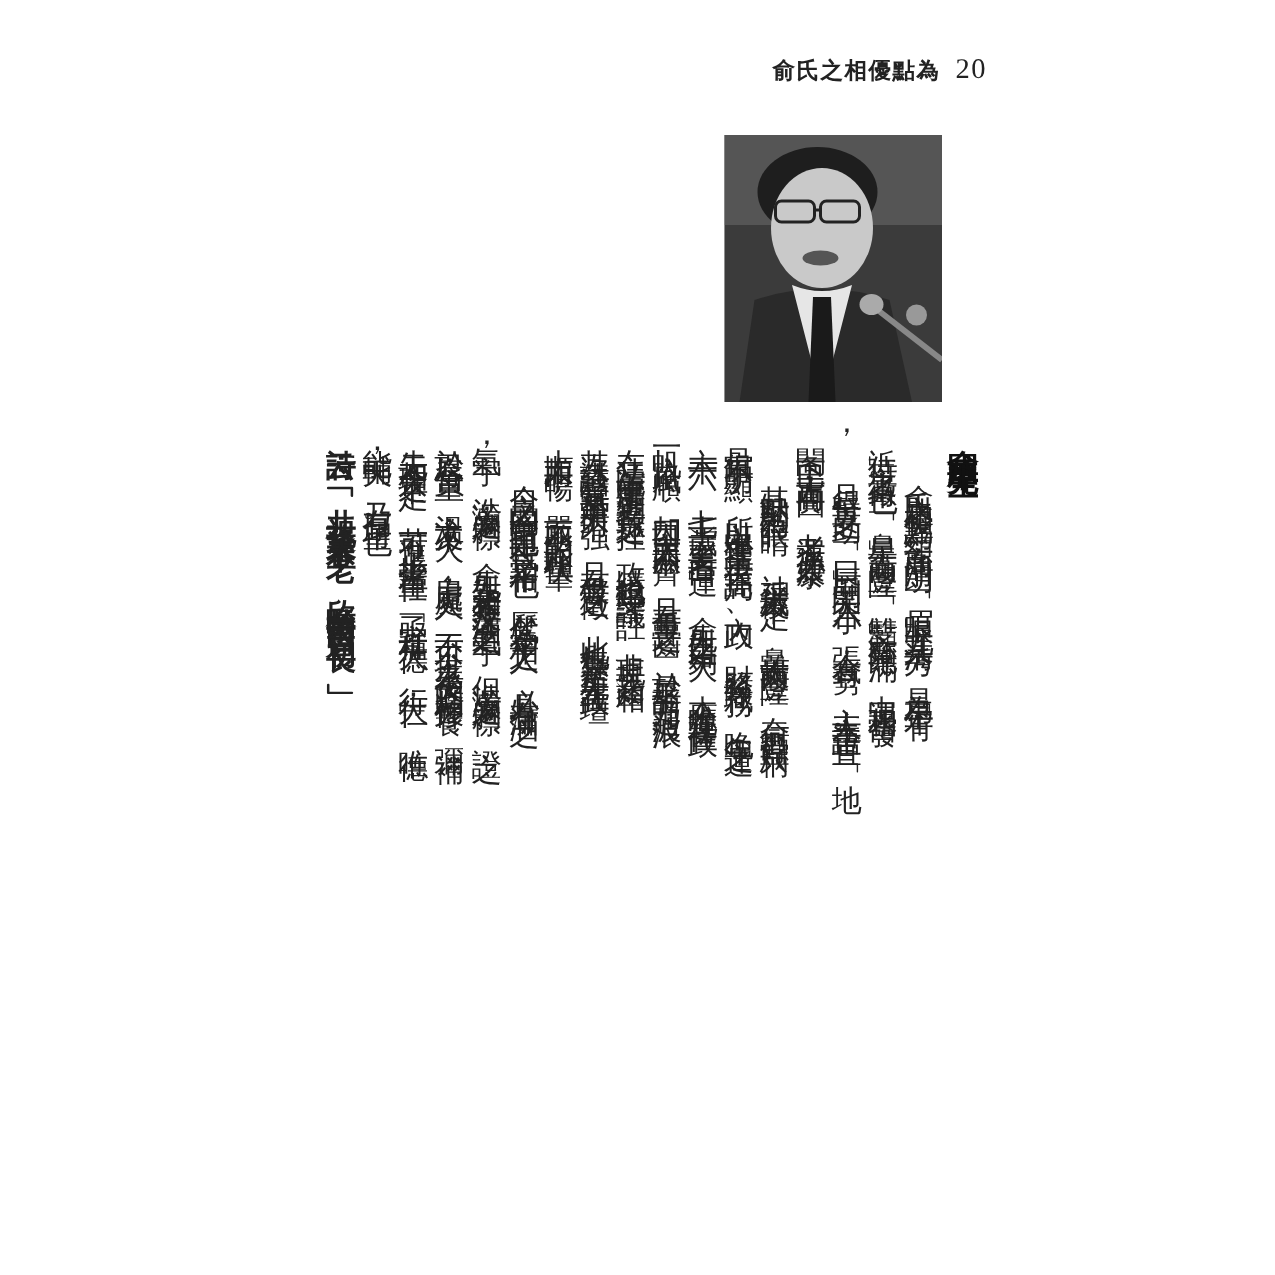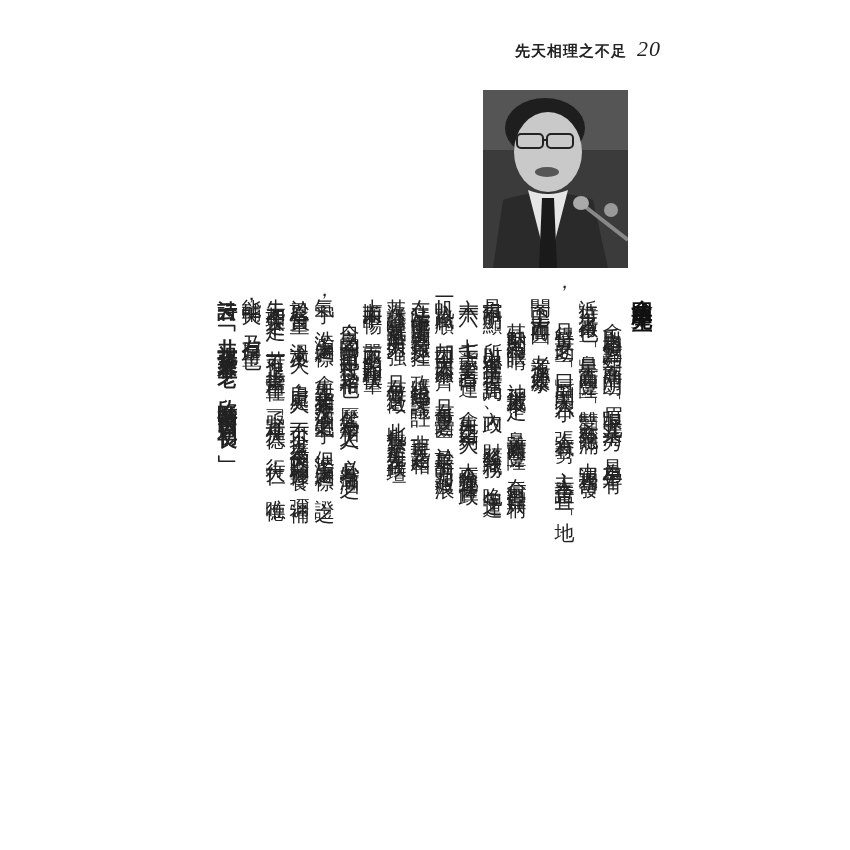--- a/index.html
+++ b/index.html
@@ -8,40 +8,40 @@
     position: relative; overflow: hidden;
     font-family: "DejaVu Serif", "Liberation Serif", serif;
     color: #1a1a1a;
   }
   .header {
     position: absolute; top: 36px; left: 515px;
     font-size: 15px; letter-spacing: 1px; color: #222;
     display: flex; align-items: baseline; gap: 10px;
   }
   .header .title { font-weight: bold; }
-  .header .pageno { font-family: "Liberation Serif", serif; font-size: 22px; font-style: italic; }
+  .header .pageno { font-family: "Liberation Serif", serif; font-size: 19px; }
   .photo {
     position: absolute; left: 483px; top: 90px; width: 145px; height: 178px;
     background: #3a3a3a; overflow: hidden;
   }
   .photo svg { width: 100%; height: 100%; display: block; }
   .col {
     position: absolute; top: 283px;
     writing-mode: vertical-rl; text-orientation: upright;
     font-size: 20px; line-height: 24px; letter-spacing: 4px;
     white-space: nowrap; color: #222;
   }
   .col.heading { font-weight: bold; font-size: 21px; letter-spacing: 3px; color: #111; }
   .col.poem { font-family: "DejaVu Sans", sans-serif; font-weight: bold; letter-spacing: 5px; }
 </style>
 </head>
 <body>
 
 <div class="header">
-  <span class="title">先天相理之不足</span>
+  <span class="title">俞氏之相優點為</span>
   <span class="pageno">20</span>
 </div>
 
 <div class="photo">
   <svg viewBox="0 0 145 178">
     <rect width="145" height="178" fill="#3b3b3b"></rect>
     <rect x="0" y="0" width="145" height="60" fill="#555"></rect>
 
     <ellipse cx="62" cy="38" rx="40" ry="30" fill="#1e1e1e"></ellipse>
 

